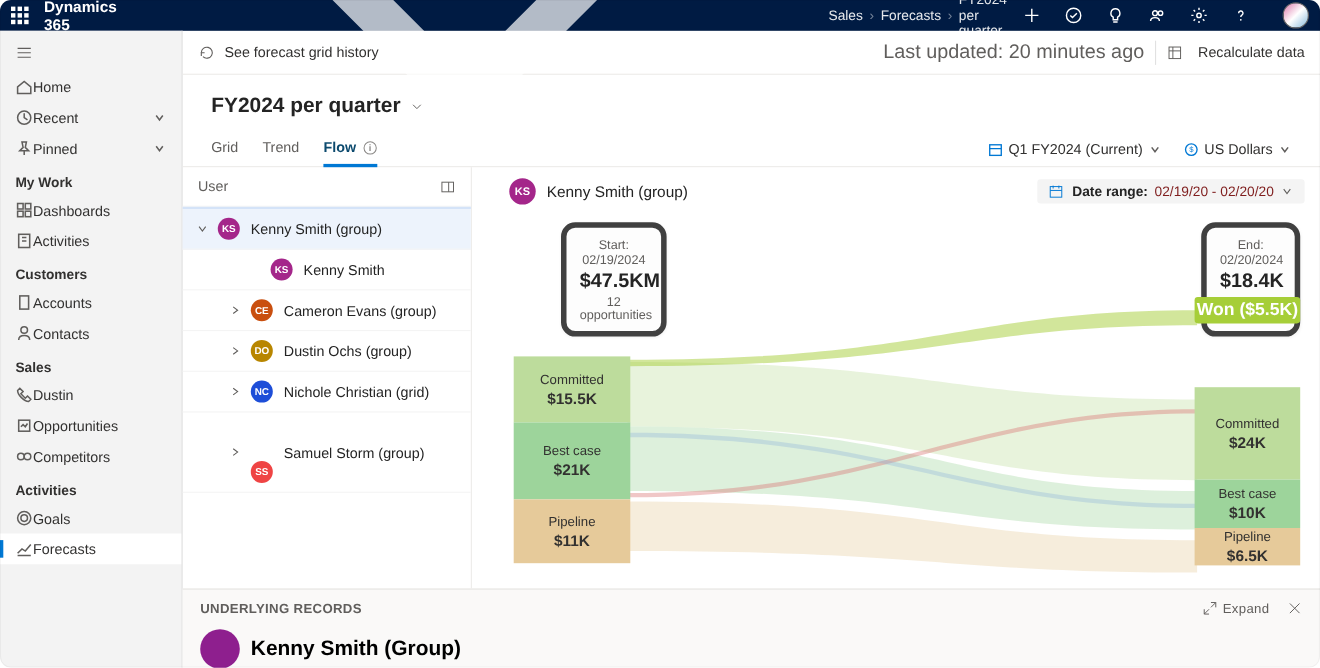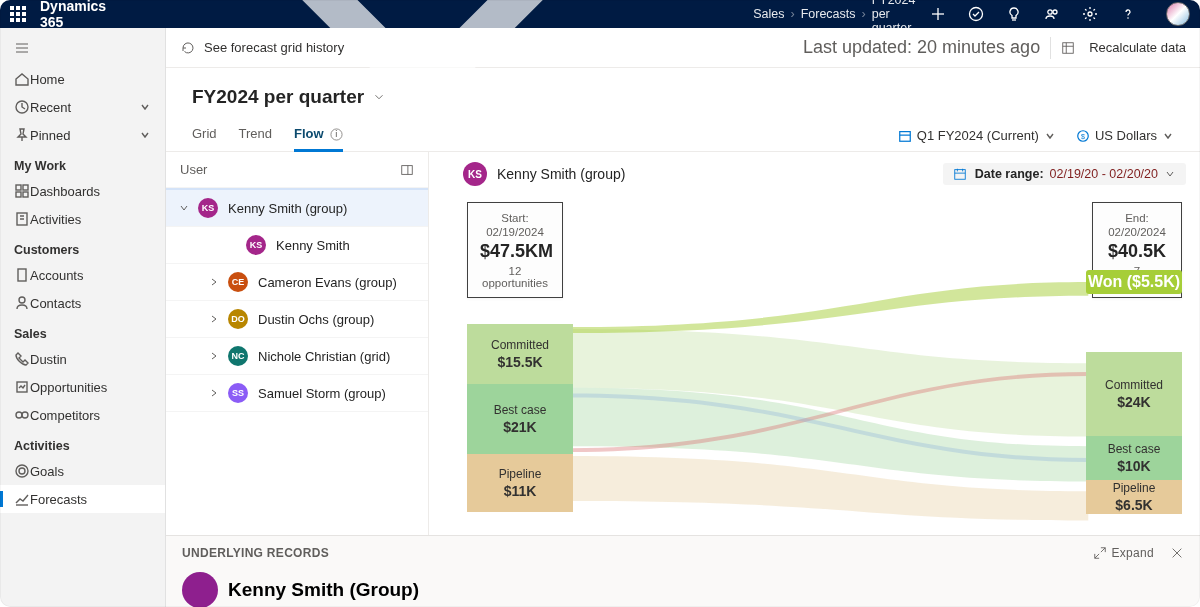--- a/index.html
+++ b/index.html
@@ -75,21 +75,21 @@
 .flow-head .persona { width:24px; height:24px; font-size:10px; }
 .flow-head-title { font-size: 14px; font-weight: 400; color:#242424; }
 .flow-head .sp { flex:1; }
 .daterange { background:#f4f4f4; border-radius:3px; padding: 4px 10px; font-size: 12.5px; display:flex; align-items:center; gap:6px; cursor:pointer;}
 .daterange svg { width:14px; height:14px; stroke:#0078d4; fill:none; }
 .daterange .lbl { font-weight:600; color:#242424; margin-left:2px;}
 .daterange .val { color:#7f1d1d; }
 .daterange .chev { stroke:#605e5c; width:12px; height:12px; }
 
 .flowchart { position: relative; height: 335px; margin-top: 16px; }
-.card { position:absolute; background:#fdfdfd; border:1px solid #404040; border-radius:0; font-size: 12px; color:#323130; text-align:center; padding: 8px 12px; box-shadow: 0 1px 3px rgba(0,0,0,.05);}
+.card { position:absolute; background:#fdfdfd; border:5px solid #404040; border-radius:13px; font-size: 12px; color:#323130; text-align:center; padding: 8px 12px; box-shadow: 0 1px 3px rgba(0,0,0,.05); margin-left: 43px;}
 .card .lbl { color:#605e5c; font-size: 11.5px; }
 .card .big { font-size: 18px; font-weight:600; color:#242424; margin-top: 2px;}
 .card .sub { color:#605e5c; font-size: 11.5px; margin-top:3px;}
 .node { position:absolute; text-align:center; font-size:12px; display:flex; flex-direction:column; justify-content:center; color:#323130; }
 .node .t { font-size: 12px; }
 .node .v { font-weight: 600; font-size: 14px; margin-top: 2px;}
 .node.won { border-radius: 3px; color:#fff; font-weight:600; font-size: 16px;}
 .flowsvg { position:absolute; inset:0; pointer-events:none; }
 
 
@@ -373,29 +373,29 @@
                 <polyline points="4,3 8,6 4,9" fill="none" stroke="#605e5c"></polyline>
               </svg>
               <div class="persona" style="background: rgb(184, 134, 0);">DO</div>
               <span>Dustin Ochs (group)</span>
             </div>
             <div class="tree-row">
               <div style="width: 30px;"></div>
               <svg viewBox="0 0 12 12" class="chev">
                 <polyline points="4,3 8,6 4,9" fill="none" stroke="#605e5c"></polyline>
               </svg>
-              <div class="persona" style="background: #0f766e;">NC</div>
+              <div class="persona" style="background: #1d4ed8;">NC</div>
               <span>Nichole Christian  (grid)</span>
             </div>
             <div class="tree-row">
               <div style="width: 30px;"></div>
               <svg viewBox="0 0 12 12" class="chev">
                 <polyline points="4,3 8,6 4,9" fill="none" stroke="#605e5c"></polyline>
               </svg>
-              <div class="persona" style="background: #8b5cf6;">SS</div>
+              <div class="persona" style="background: #ef4444; margin-top: 36px;">SS</div>
               <span>Samuel Storm  (group)</span>
             </div>
           </div>
       </div>
 
       <div class="flow">
         <div class="flow-head">
           <div class="persona" style="background:#a4268a">KS</div>
           <span class="flow-head-title">Kenny Smith (group)</span>
           <div class="sp"></div>
@@ -416,21 +416,21 @@
 
         <div class="flowchart">
 
           <div class="card" style="left:4px; top:0; width:96px">
             <div><span class="lbl">Start:</span> <span class="lbl">02/19/2024</span></div>
             <div class="big">$47.5KM</div>
             <div class="sub">12 opportunities</div>
           </div>
           <div class="card" style="right:4px; top:0; width:90px">
             <div><span class="lbl">End:</span> <span class="lbl">02/20/2024</span></div>
-            <div class="big">$40.5K</div>
+            <div class="big">$18.4K</div>
             <div class="sub">7 opportunities</div>
           </div>
 
           <svg class="flowsvg" viewBox="0 0 740 335" preserveAspectRatio="none">
             <path d="M110,130 C400,130 400,165 640,165 L640,240 C400,240 400,190 110,190 Z" fill="#bddc9c" opacity=".35"></path>
             <path d="M110,190 C400,190 400,250 640,250 L640,286 C400,286 400,250 110,250 Z" fill="#9dd49b" opacity=".35"></path>
             <path d="M110,260 C400,260 400,296 640,296 L640,326 C400,326 400,306 110,306 Z" fill="#e6ca9a" opacity=".35"></path>
             <path d="M110,128 C400,128 420,82 640,82 L640,96 C420,96 400,134 110,134 Z" fill="#a6ce38" opacity=".5"></path>
             <path d="M110,252 C350,252 420,174 640,174 L640,178 C420,178 350,256 110,256 Z" fill="#d97373" opacity=".4"></path>
             <path d="M110,196 C360,196 420,262 640,262 L640,266 C420,266 360,200 110,200 Z" fill="#8fb4d9" opacity=".35"></path>

